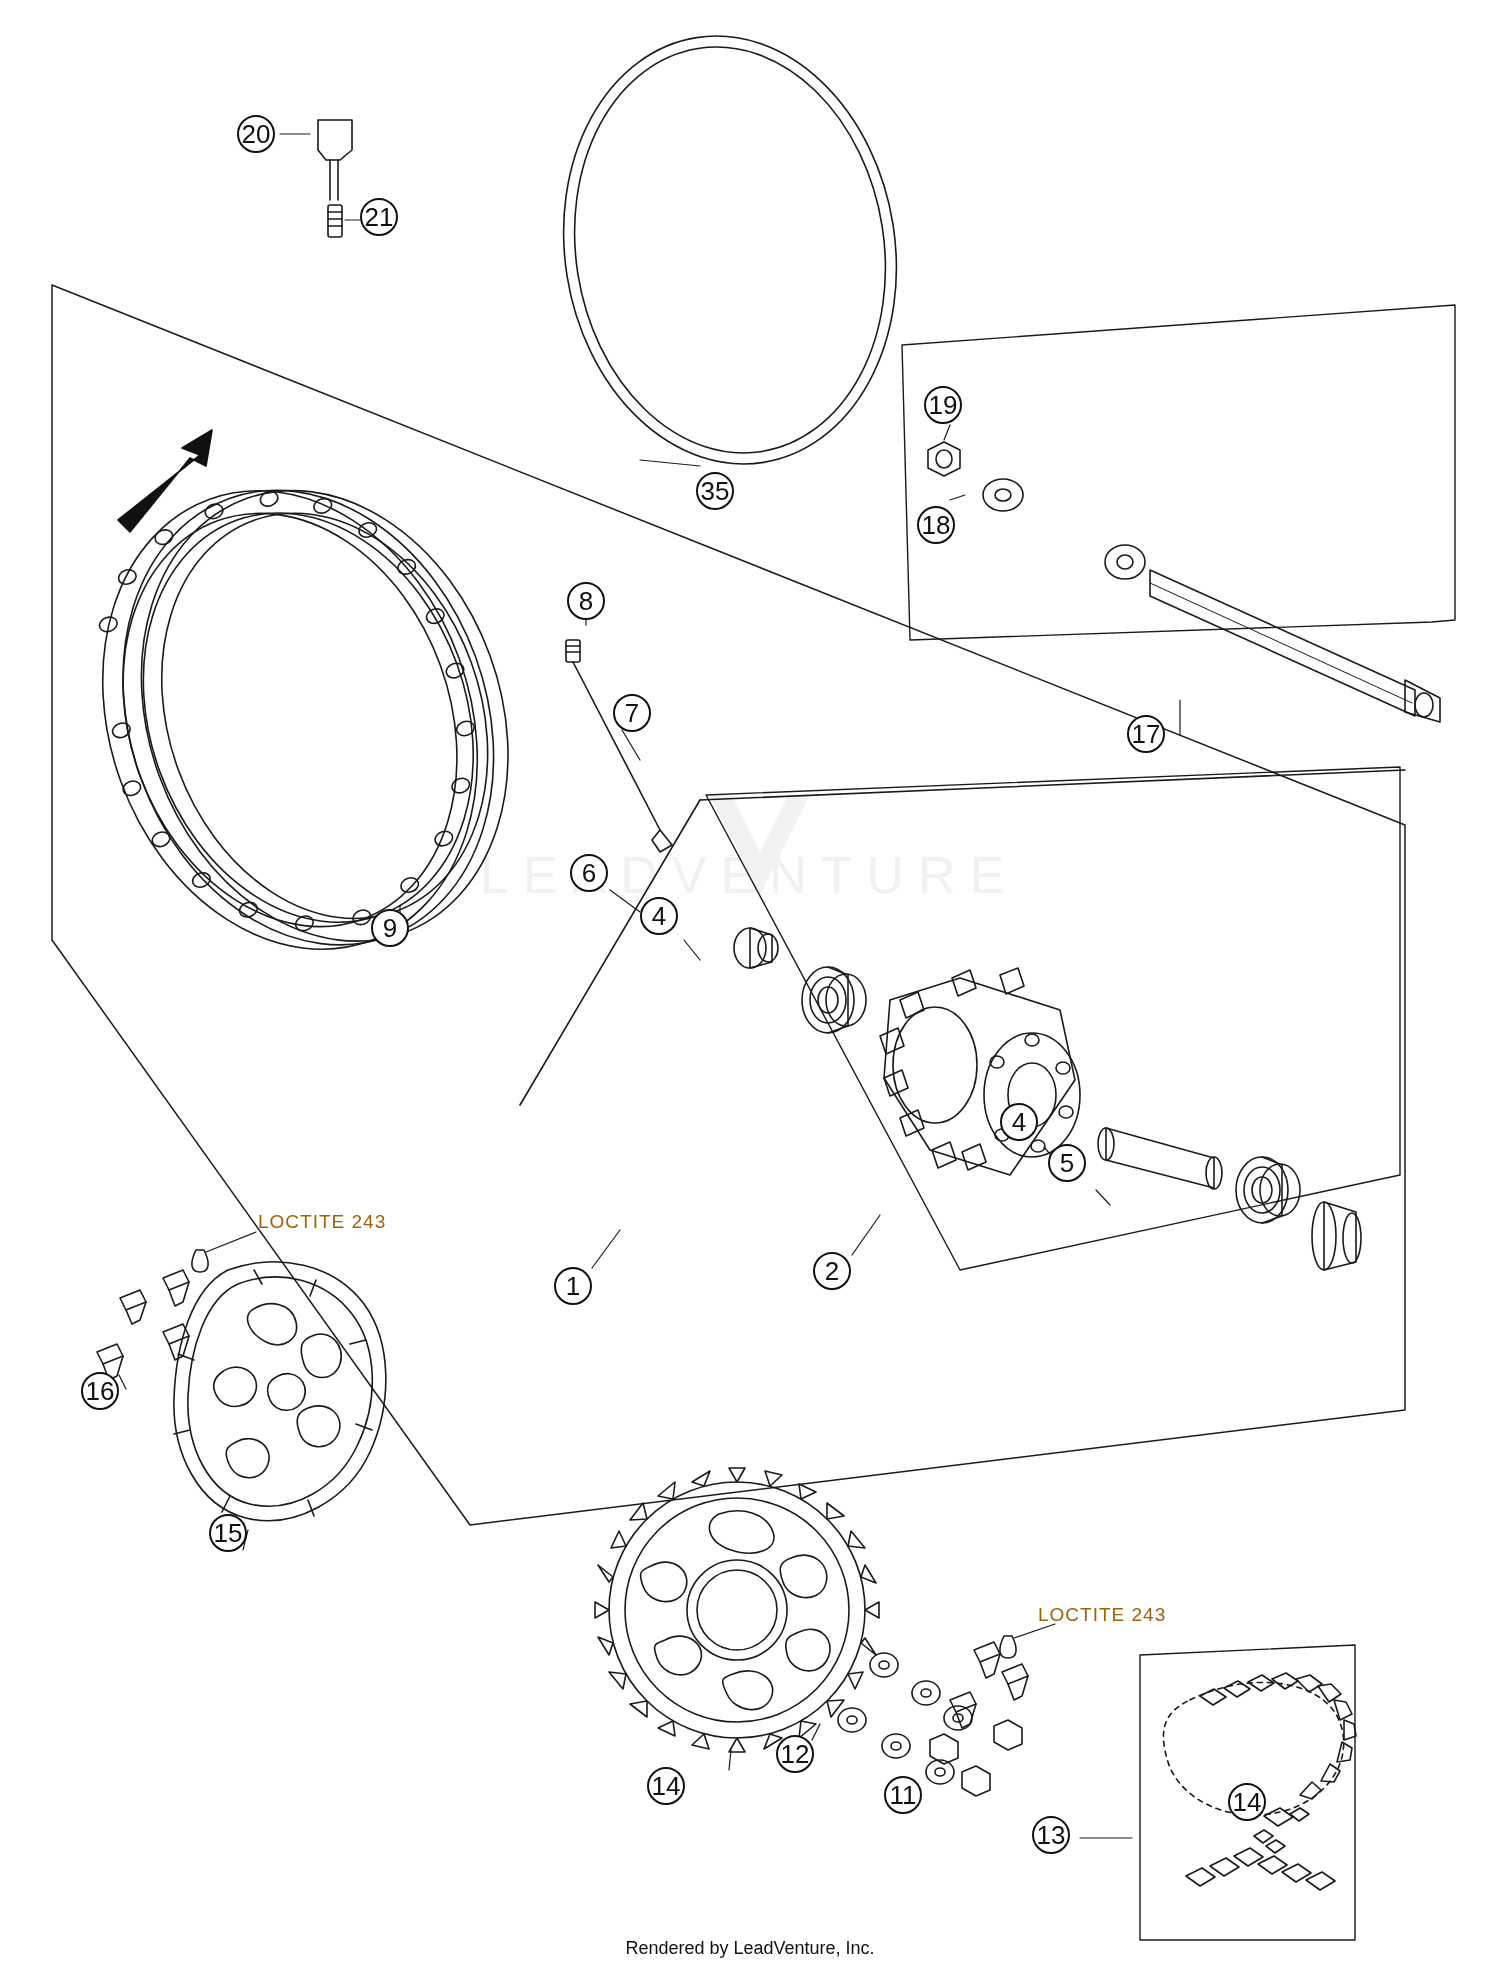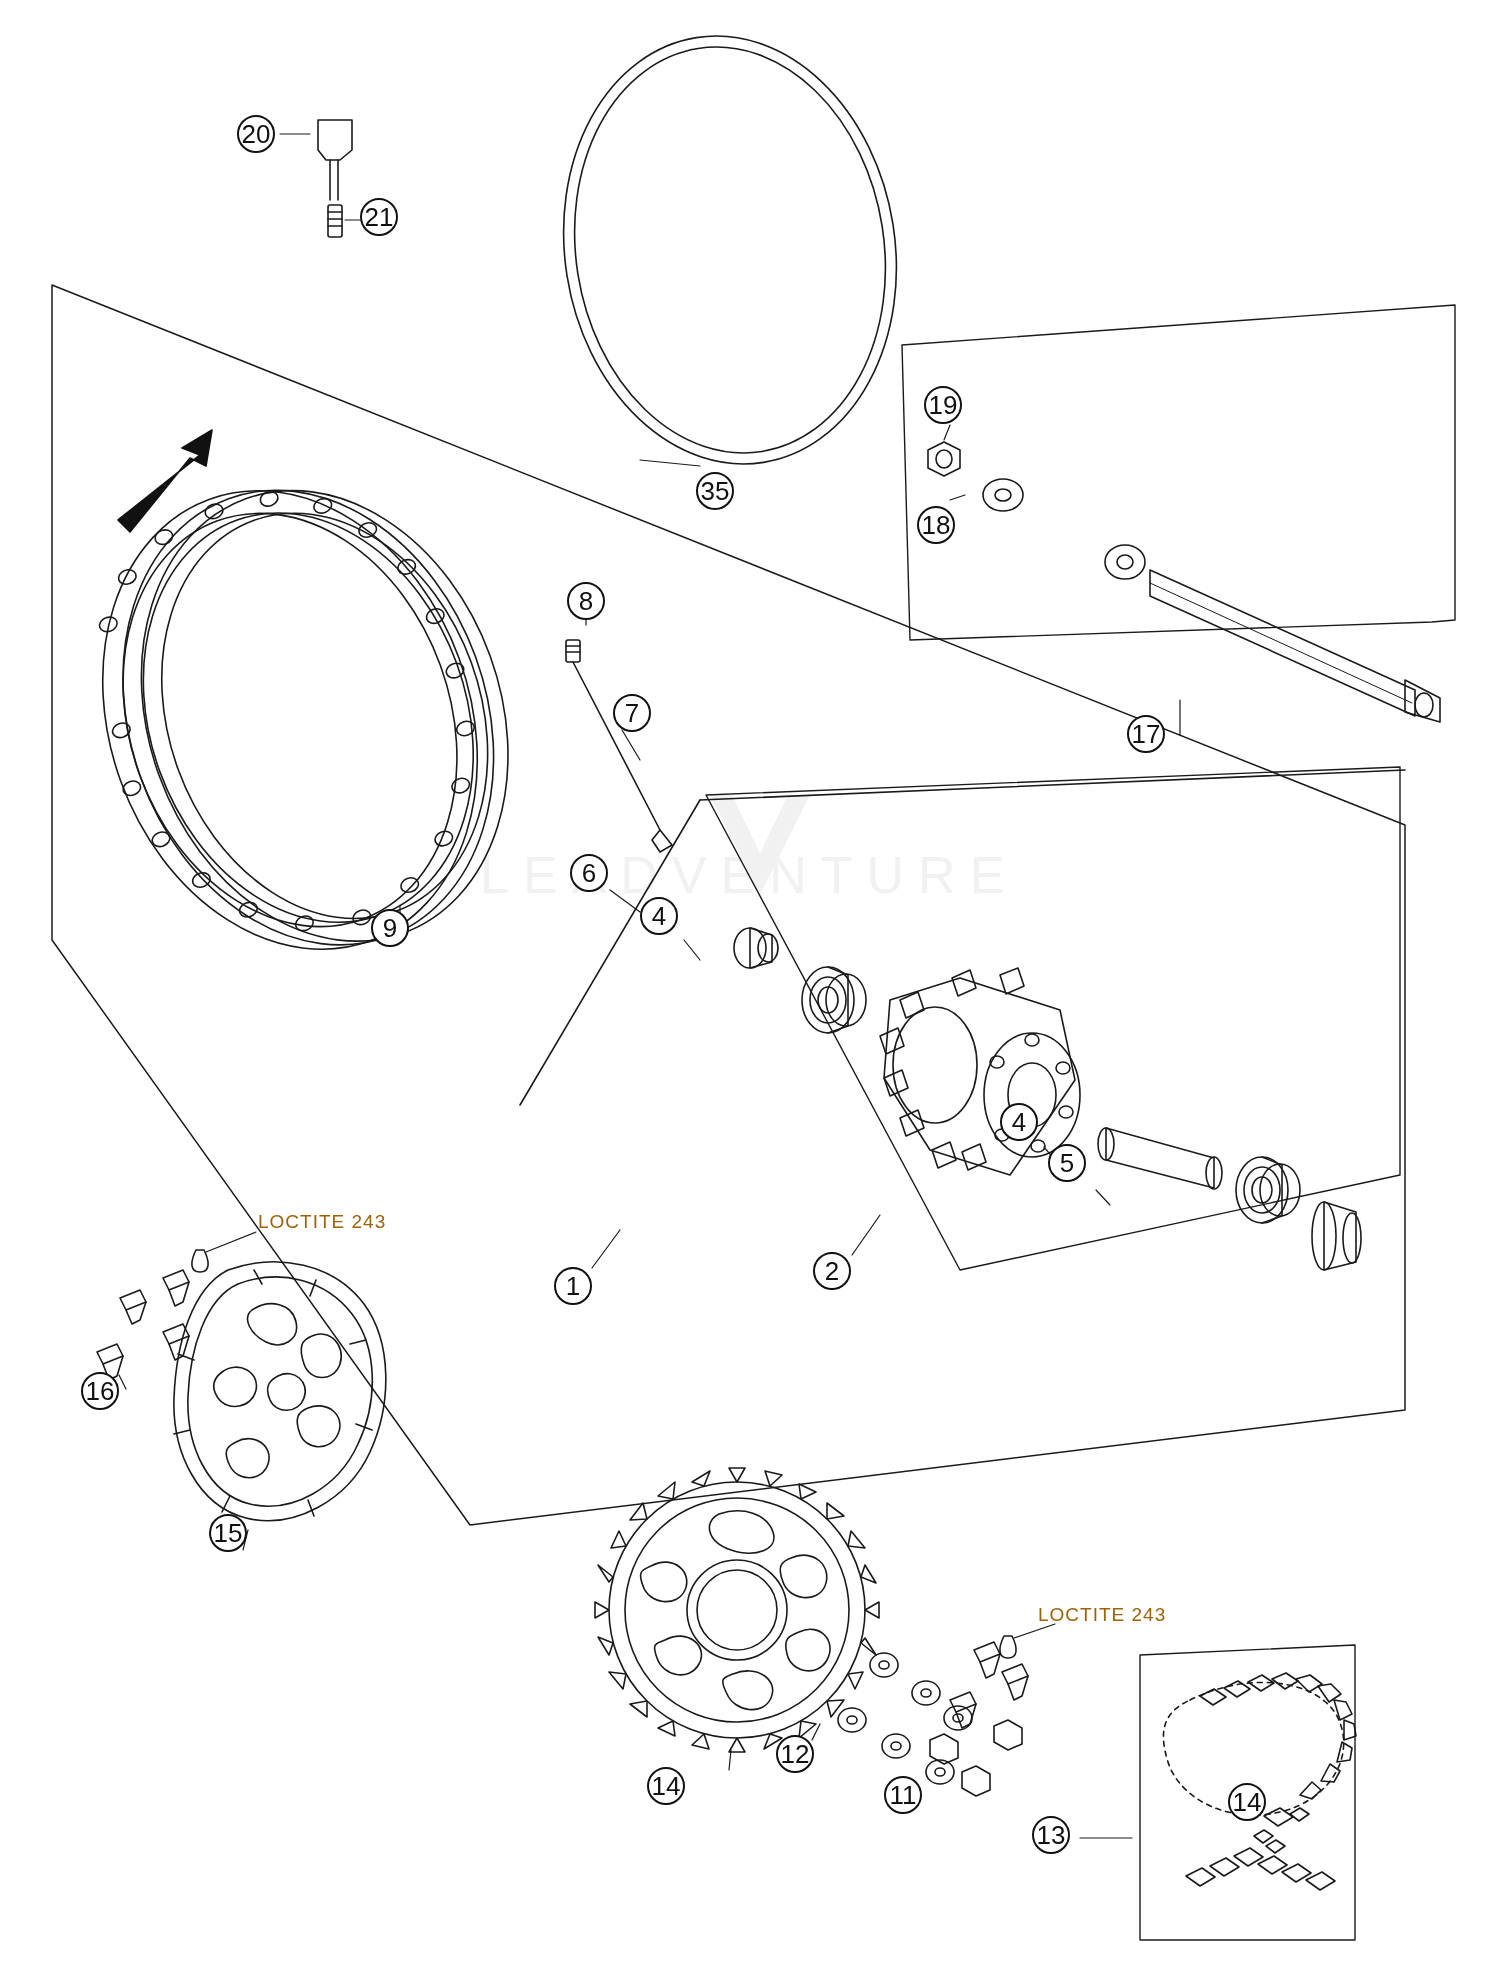--- a/index.html
+++ b/index.html
@@ -384,14 +384,15 @@
   <div class="callout" style="left:1228px; top:1783px;">14</div>
   <div class="callout" style="left:209px;  top:1514px;">15</div>
   <div class="callout" style="left:81px;   top:1372px;">16</div>
   <div class="callout" style="left:1127px; top:715px;">17</div>
   <div class="callout" style="left:917px;  top:506px;">18</div>
   <div class="callout" style="left:924px;  top:386px;">19</div>
   <div class="callout" style="left:237px;  top:115px;">20</div>
   <div class="callout" style="left:360px;  top:198px;">21</div>
   <div class="callout" style="left:696px;  top:472px;">35</div>
 
+  <div class="footer-text" style="top:1938px;">Rendered by LeadVenture, Inc.</div>
 
 </div>
 
 </body></html>

